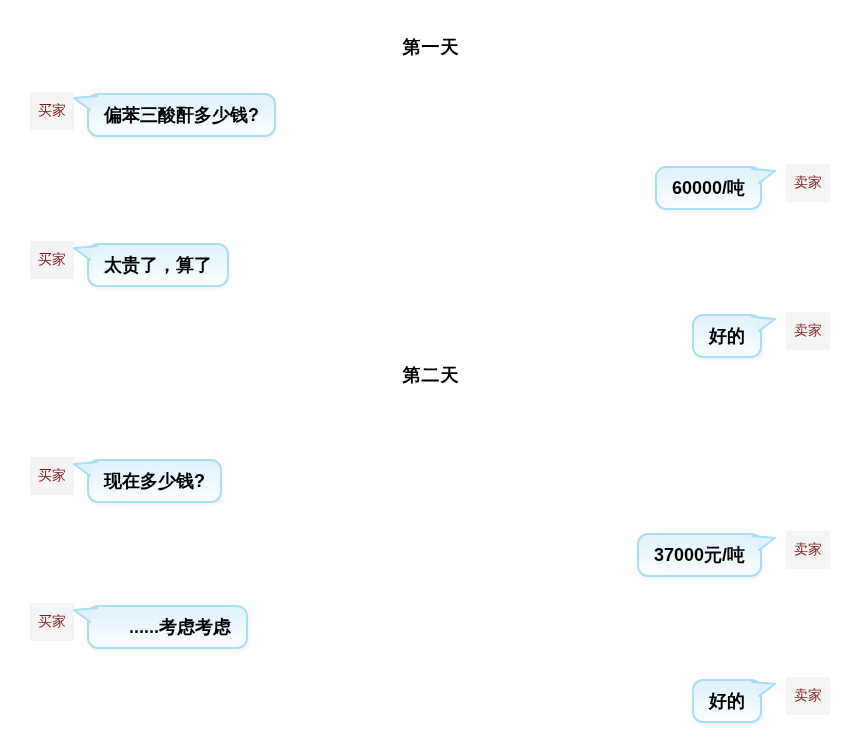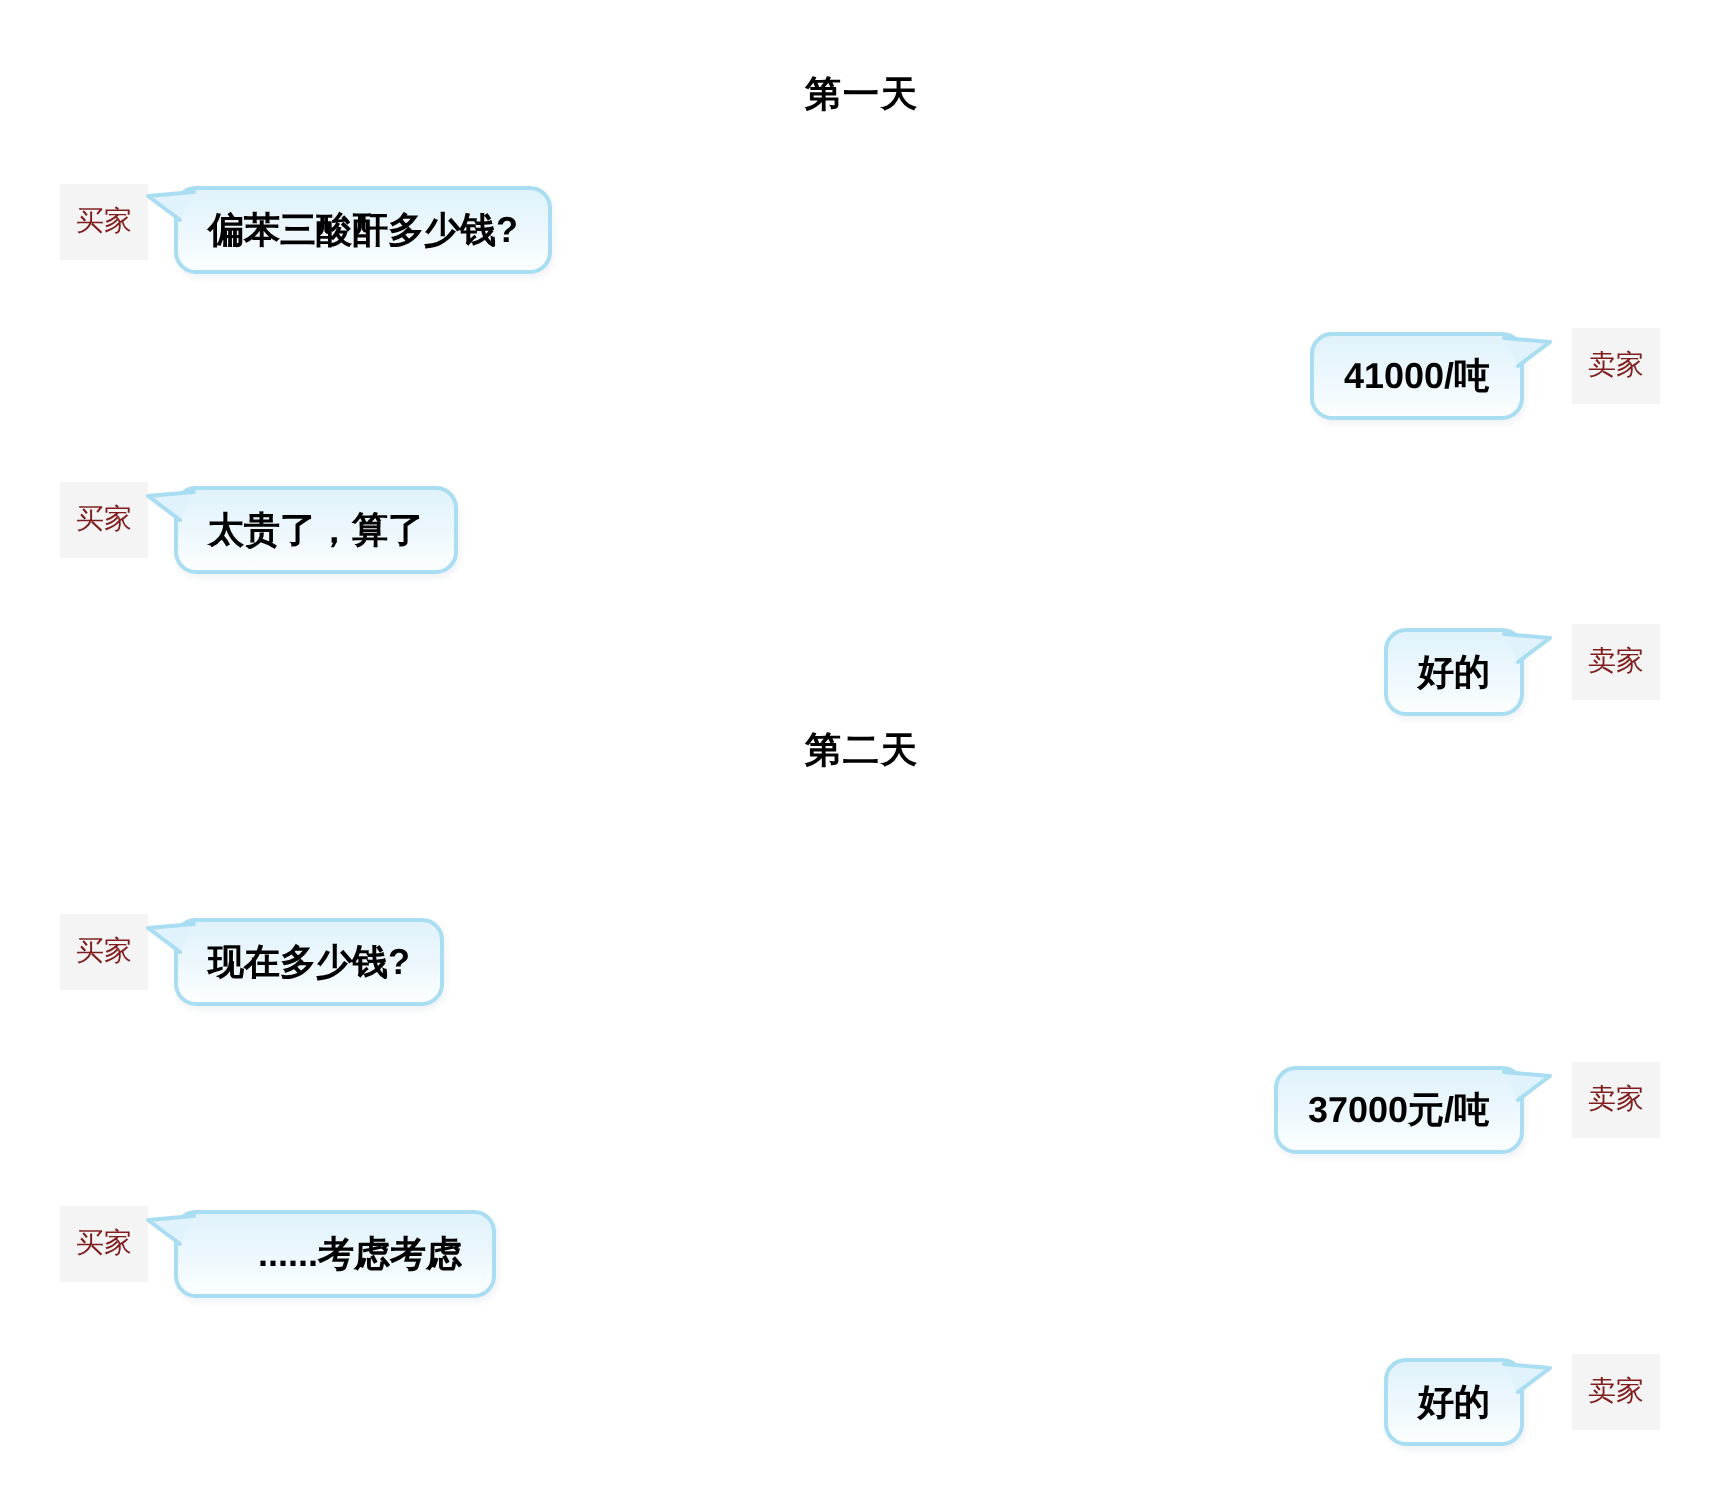--- a/index.html
+++ b/index.html
@@ -67,21 +67,21 @@
         </svg>
       <span>偏苯三酸酐多少钱?</span>
     </div>
   </div>
 
   <div>
     <div class="bubble" style="top:166px; right:100px;">
       <svg class="tail tail-right" width="26" height="19" viewBox="0 0 26 19">
           <path d="M1 3 L24 5 L8 17" fill="#e0f2fb" stroke="#a9ddf1" stroke-width="2" stroke-linejoin="round" stroke-linecap="round"></path>
         </svg>
-      <span>41000/吨</span>
+      <span>60000/吨</span>
     </div>
     <div class="speaker-label" style="top:164px; left:786px;">卖家</div>
   </div>
 
   <div>
     <div class="speaker-label" style="top:241px; left:30px;">买家</div>
     <div class="bubble" style="top:243px; left:87px;">
       <svg class="tail tail-left" width="26" height="19" viewBox="0 0 26 19">
           <path d="M25 3 L2 5 L18 17" fill="#e0f2fb" stroke="#a9ddf1" stroke-width="2" stroke-linejoin="round" stroke-linecap="round"></path>
         </svg>

